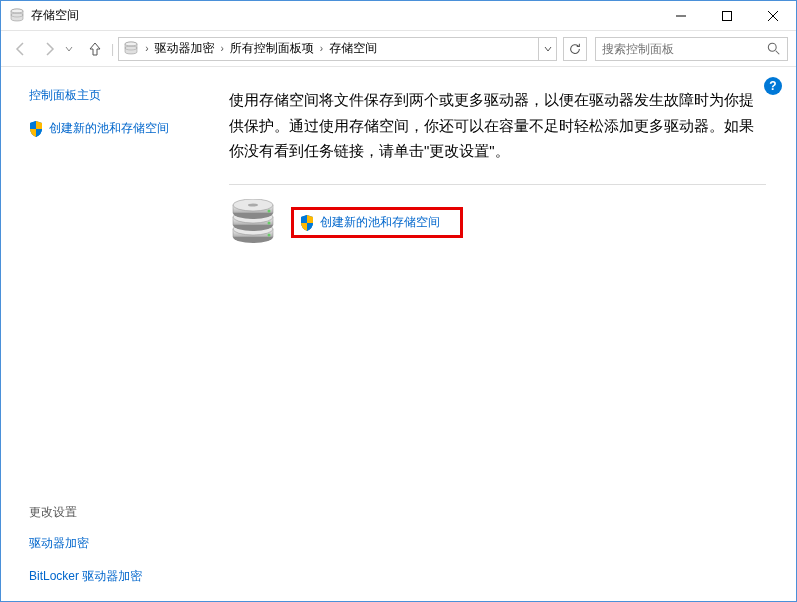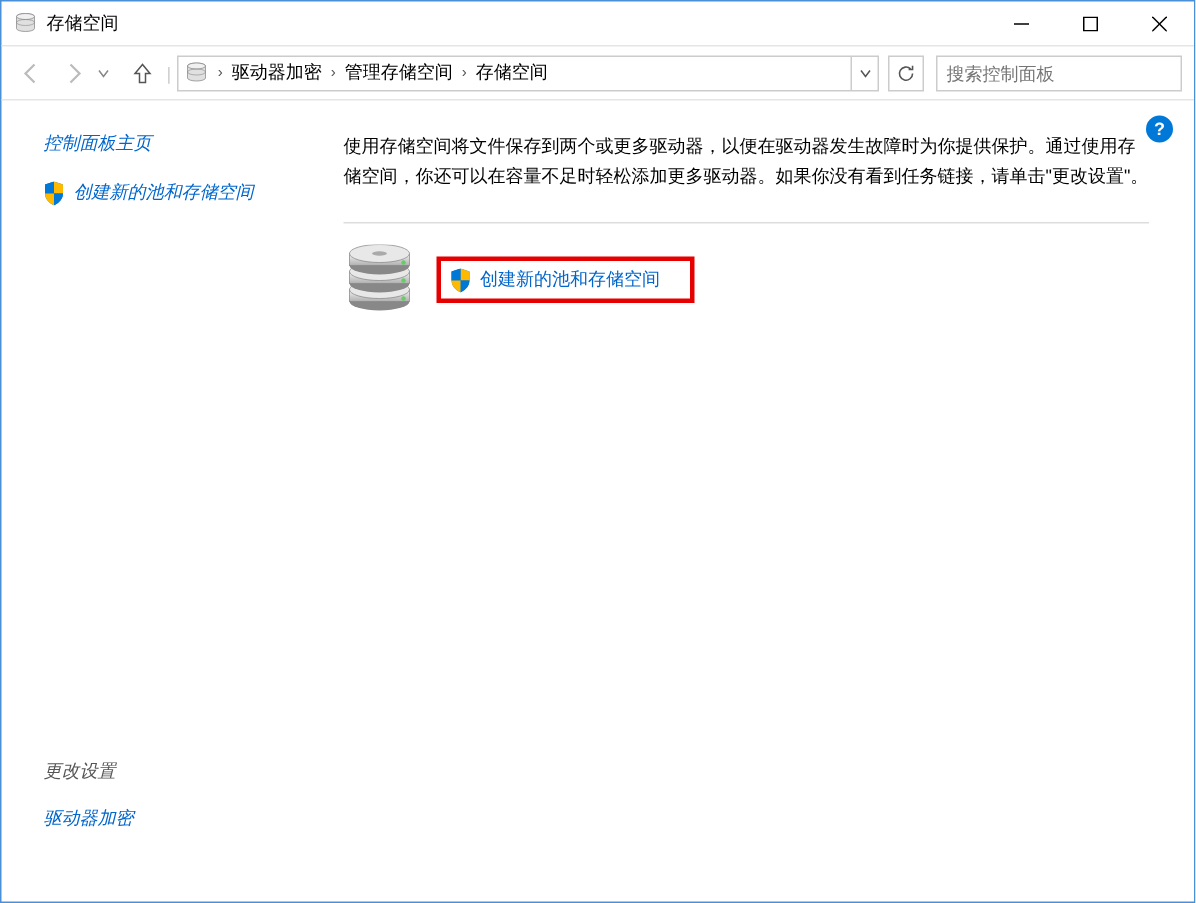--- a/index.html
+++ b/index.html
@@ -20,38 +20,38 @@
     .nav-dropdown { width: 14px; color: #888; }
     .nav-up { width: 24px; height: 24px; display: flex; align-items: center; justify-content: center; cursor: pointer; color: #333; }
     .nav-sep { color: #ccc; }
     .breadcrumb-wrap { flex: 1; display: flex; align-items: center; border: 1px solid #ccc; height: 24px; padding-left: 4px; }
     .breadcrumb-icon { width: 16px; height: 16px; margin-right: 2px; }
     .breadcrumb { display: flex; align-items: center; flex: 1; font-size: 12px; }
     .breadcrumb-item { padding: 0 2px; cursor: pointer; }
     .breadcrumb-chevron { padding: 0 4px; color: #555; font-size: 10px; }
     .breadcrumb-end { width: 18px; display:flex; align-items:center; justify-content:center; border-left: 1px solid #ccc; height: 100%; color: #555; }
     .refresh-btn { width: 24px; height: 24px; border: 1px solid #ccc; display: flex; align-items: center; justify-content: center; cursor: pointer; margin-left: 2px; }
-    .search-box { width: 164px; height: 24px; border: 1px solid #ccc; display: flex; align-items: center; padding: 0 6px; margin-left: 4px; }
+    .search-box { width: 193px; height: 24px; border: 1px solid #ccc; display: flex; align-items: center; padding: 0 6px; margin-left: 4px; }
     .search-input { flex: 1; border: none; outline: none; font-size: 12px; color: #888; font-family: inherit; background: transparent; }
     .search-icon { color: #666; }
     
     
     .body { flex: 1; display: flex; position: relative; }
     .help-icon { position: absolute; right: 14px; top: 10px; width: 18px; height: 18px; border-radius: 50%; background: #0078d7; color: #fff; display: flex; align-items: center; justify-content: center; font-size: 12px; font-weight: bold; cursor: pointer; }
     
     
-    .sidebar { width: 218px; padding: 20px 0 31px 28px; display: flex; flex-direction: column; font-style: italic; }
+    .sidebar { width: 218px; padding: 20px 0 0 28px; display: flex; flex-direction: column; }
     .sidebar-link { color: #0066cc; font-size: 12px; margin-bottom: 16px; cursor: pointer; display: flex; align-items: center; gap: 6px; }
     .sidebar-spacer { flex: 1; }
     .sidebar-heading { color: #555; font-size: 12px; margin-bottom: 14px; }
     
     
     .main { flex: 1; padding: 20px 30px 20px 10px; }
     .main-title { color: #003399; font-size: 14px; margin-bottom: 10px; }
-    .main-desc { color: #000; font-size: 12px; line-height: 1.7; margin-bottom: 20px; }
+    .main-desc { color: #000; font-size: 15px; line-height: 1.7; margin-bottom: 20px; }
     .divider { border-top: 1px solid #ddd; margin-bottom: 14px; }
     .action-row { display: flex; align-items: center; gap: 14px; }
     .disk-icon { width: 48px; height: 48px; }
     .action-link-box { border: 3px solid #e60000; padding: 4px 20px 4px 6px; display: flex; align-items: center; gap: 6px; }
     .action-link { color: #0066cc; font-size: 12px; cursor: pointer; }
     
     .shield-icon { width: 14px; height: 16px; flex-shrink: 0; }
   </style>
 </head>
 <body>
@@ -113,21 +113,21 @@
       <svg class="breadcrumb-icon" viewBox="0 0 16 16">
         <ellipse cx="8" cy="3" rx="6" ry="2" fill="#d0d0d0" stroke="#888" stroke-width="0.5"></ellipse>
         <path d="M2 3 v8 a6 2 0 0 0 12 0 v-8" fill="#e0e0e0" stroke="#888" stroke-width="0.5"></path>
         <ellipse cx="8" cy="3" rx="6" ry="2" fill="#f0f0f0" stroke="#888" stroke-width="0.5"></ellipse>
         <ellipse cx="8" cy="7" rx="6" ry="2" fill="none" stroke="#888" stroke-width="0.4"></ellipse>
       </svg>
       <div class="breadcrumb">
         <span class="breadcrumb-chevron">›</span>
         <span class="breadcrumb-item">驱动器加密</span>
         <span class="breadcrumb-chevron">›</span>
-        <span class="breadcrumb-item">管理存储空间</span>
+        <span class="breadcrumb-item">所有控制面板项</span>
         <span class="breadcrumb-chevron">›</span>
         <span class="breadcrumb-item">存储空间</span>
       </div>
       <div class="breadcrumb-end">
         <svg width="8" height="8" viewBox="0 0 8 8">
             <path d="M1 2 L4 6 L7 2" fill="none" stroke="#555" stroke-width="1"></path>
           </svg>
       </div>
     </div>
 
@@ -159,20 +159,21 @@
           <path d="M7 0 L13 2 L13 8 L7 8 Z" fill="#ffb900"></path>
           <path d="M7 8 L1 8 L1 2 L7 0 Z" fill="#0078d7"></path>
           <path d="M7 8 L13 8 Q13 13 7 16 Z" fill="#0078d7"></path>
           <path d="M7 8 L7 16 Q1 13 1 8 Z" fill="#ffb900"></path>
         </svg>
         <span>创建新的池和存储空间</span>
       </a>
       <div class="sidebar-spacer"></div>
       <div class="sidebar-heading">更改设置</div>
       <a class="sidebar-link">驱动器加密</a>
+      <a class="sidebar-link">BitLocker 驱动器加密</a>
     </div>
 
     <div class="main">
       <p class="main-desc">使用存储空间将文件保存到两个或更多驱动器，以便在驱动器发生故障时为你提供保护。通过使用存储空间，你还可以在容量不足时轻松添加更多驱动器。如果你没有看到任务链接，请单击"更改设置"。</p>
       <div class="divider"></div>
       <div class="action-row">
         <svg class="disk-icon" viewBox="0 0 48 48">
           <defs>
             <linearGradient id="dg" x1="0" y1="0" x2="0" y2="1">
               <stop offset="0" stop-color="#f5f5f5"></stop>

